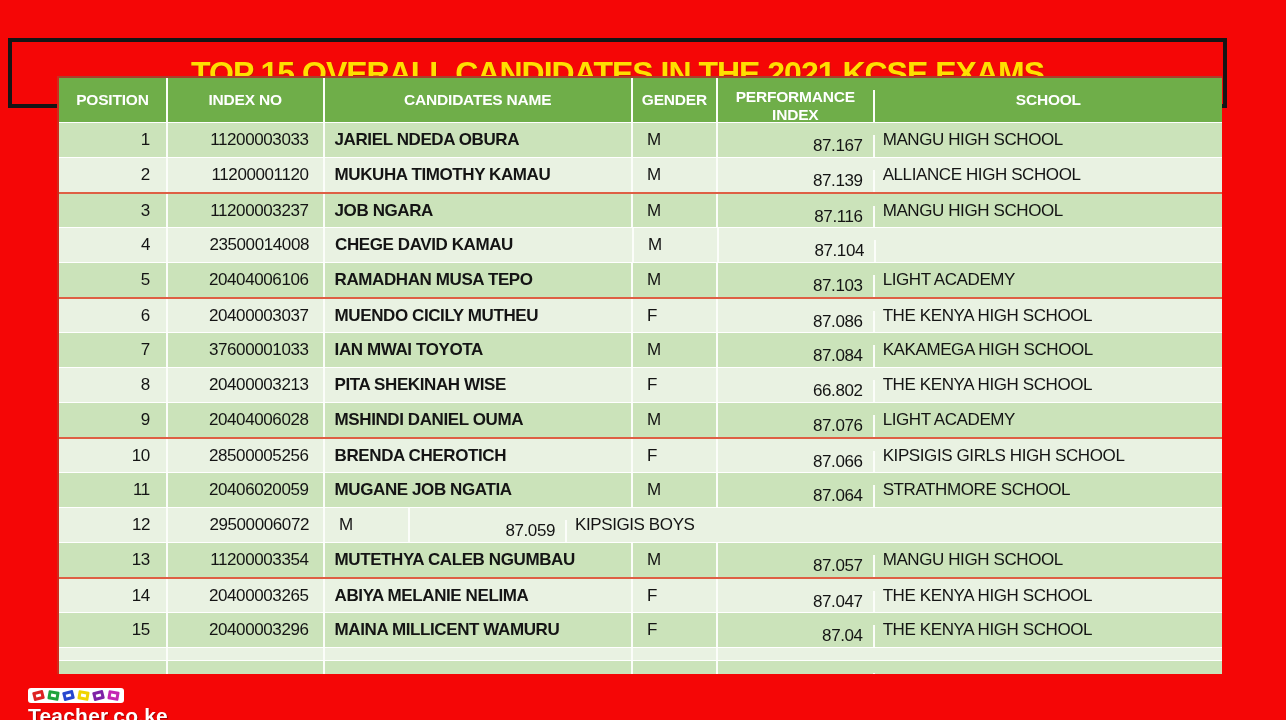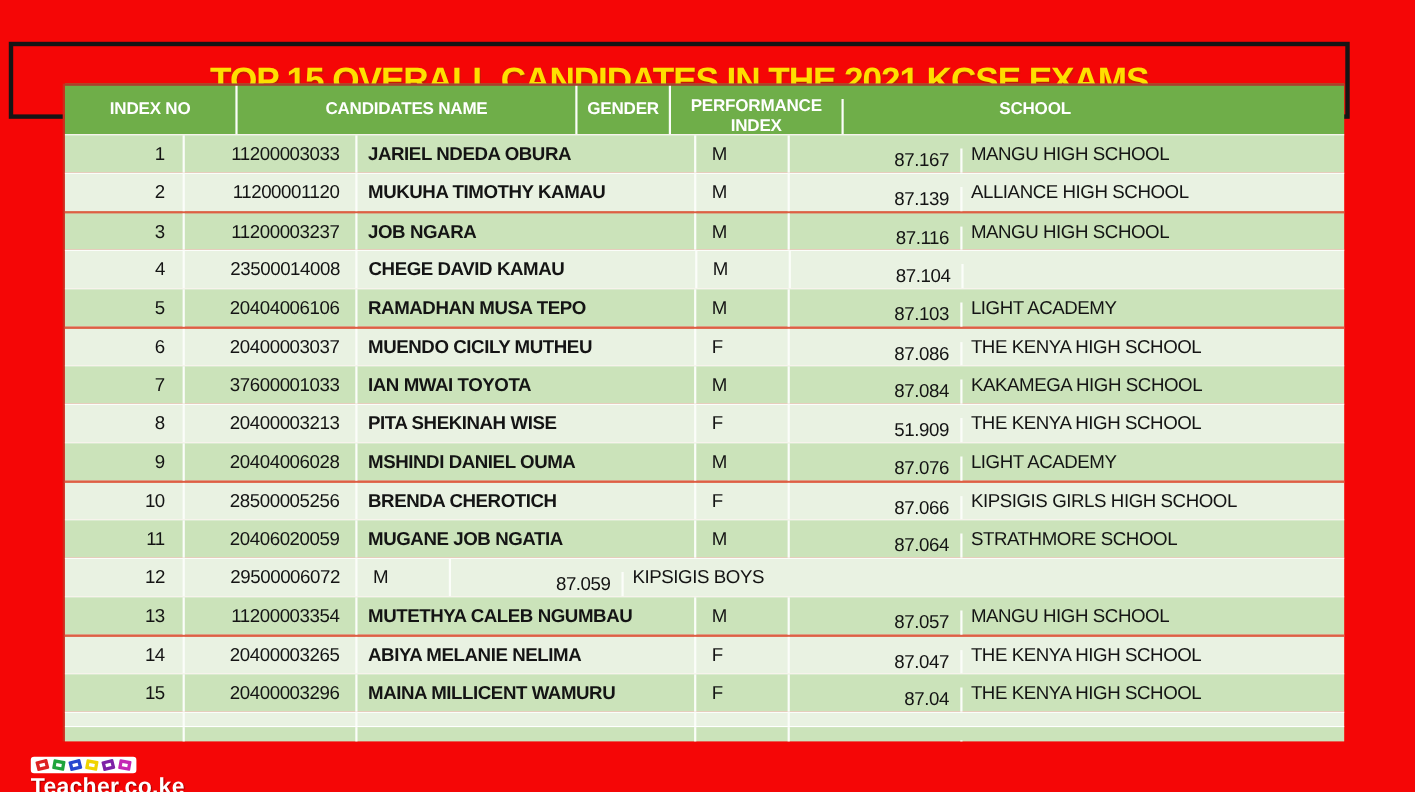--- a/index.html
+++ b/index.html
@@ -78,20 +78,21 @@
 </style>
 </head>
 <body>
 
 <div class="title-banner">
   <div class="title-text">TOP 15 OVERALL CANDIDATES IN THE 2021 KCSE EXAMS</div>
 </div>
 
 <div class="results-table">
   <div class="table-header">
+    <div class="cell c0">POSITION</div>
     <div class="cell c1">INDEX NO</div>
     <div class="cell c2">CANDIDATES NAME</div>
     <div class="cell c3">GENDER</div>
     <div class="cell c4">PERFORMANCE INDEX</div>
     <div class="cell c5">SCHOOL</div>
   </div>
   <div>
       <div class="row odd">
         <div class="cell c0">1</div>
         <div class="cell c1">11200003033</div>
@@ -145,21 +146,21 @@
         <div class="cell c2">IAN MWAI TOYOTA</div>
         <div class="cell c3">M</div>
         <div class="cell c4">87.084</div>
         <div class="cell c5">KAKAMEGA HIGH SCHOOL</div>
       </div>
       <div class="row even">
         <div class="cell c0">8</div>
         <div class="cell c1">20400003213</div>
         <div class="cell c2">PITA SHEKINAH WISE</div>
         <div class="cell c3">F</div>
-        <div class="cell c4">51.909</div>
+        <div class="cell c4">66.802</div>
         <div class="cell c5">THE KENYA HIGH SCHOOL</div>
       </div>
       <div class="row odd">
         <div class="cell c0">9</div>
         <div class="cell c1">20404006028</div>
         <div class="cell c2">MSHINDI DANIEL OUMA</div>
         <div class="cell c3">M</div>
         <div class="cell c4">87.076</div>
         <div class="cell c5">LIGHT ACADEMY</div>
       </div>

